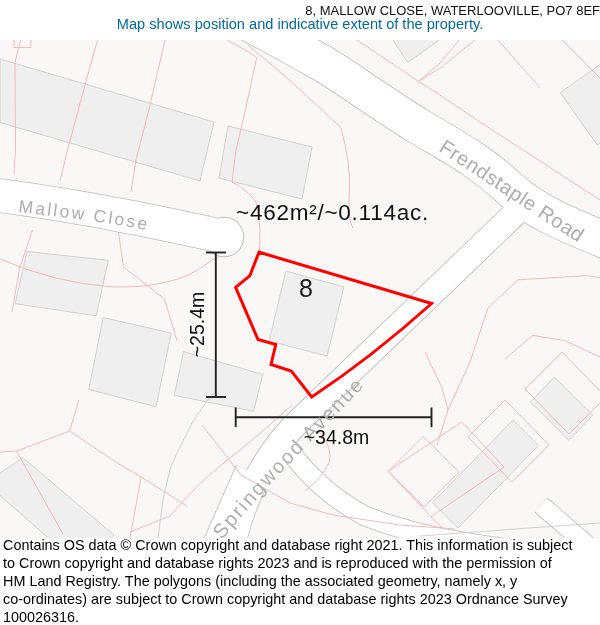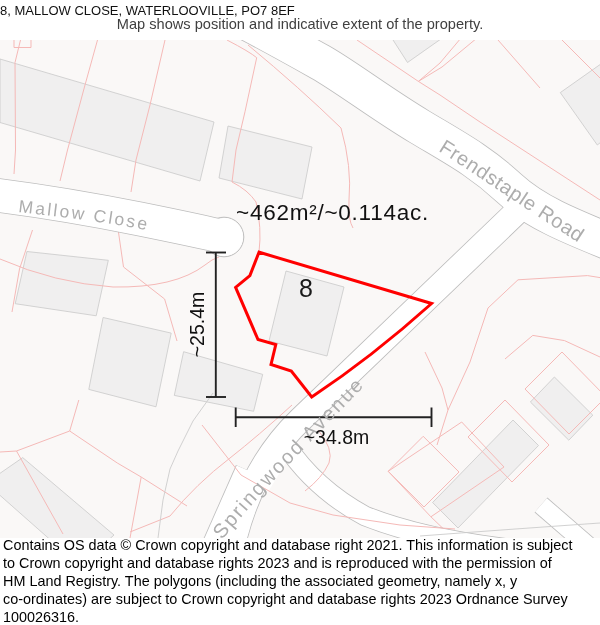--- a/index.html
+++ b/index.html
@@ -1,18 +1,18 @@
 <!DOCTYPE html>
 <html><head>
 <meta charset="utf-8">
 <style>
   html,body{margin:0;padding:0;}
   body{width:600px;height:625px;background:#ffffff;font-family:"Liberation Sans",sans-serif;position:relative;overflow:hidden;}
-  .title{position:absolute;top:2.5px;left:0;width:600px;text-align:left;font-size:13px;color:#111;}
-  .subtitle{position:absolute;top:15.5px;left:0;width:600px;text-align:center;font-size:14.6px;color:#404040;}
+  .title{position:absolute;top:2.5px;left:0;width:600px;text-align:right;font-size:13px;color:#111;}
+  .subtitle{position:absolute;top:15.5px;left:0;width:600px;text-align:center;font-size:14.6px;color:#0369a1;}
   .footer{position:absolute;left:3px;top:536px;width:599px;font-size:14.4px;line-height:18px;color:#000;white-space:nowrap;}
   svg{position:absolute;left:0;top:0;}
 </style>
 </head>
 <body>
 
 <div class="title">8, MALLOW CLOSE, WATERLOOVILLE, PO7 8EF</div>
 
 <div class="subtitle">Map shows position and indicative extent of the property.</div>
 

